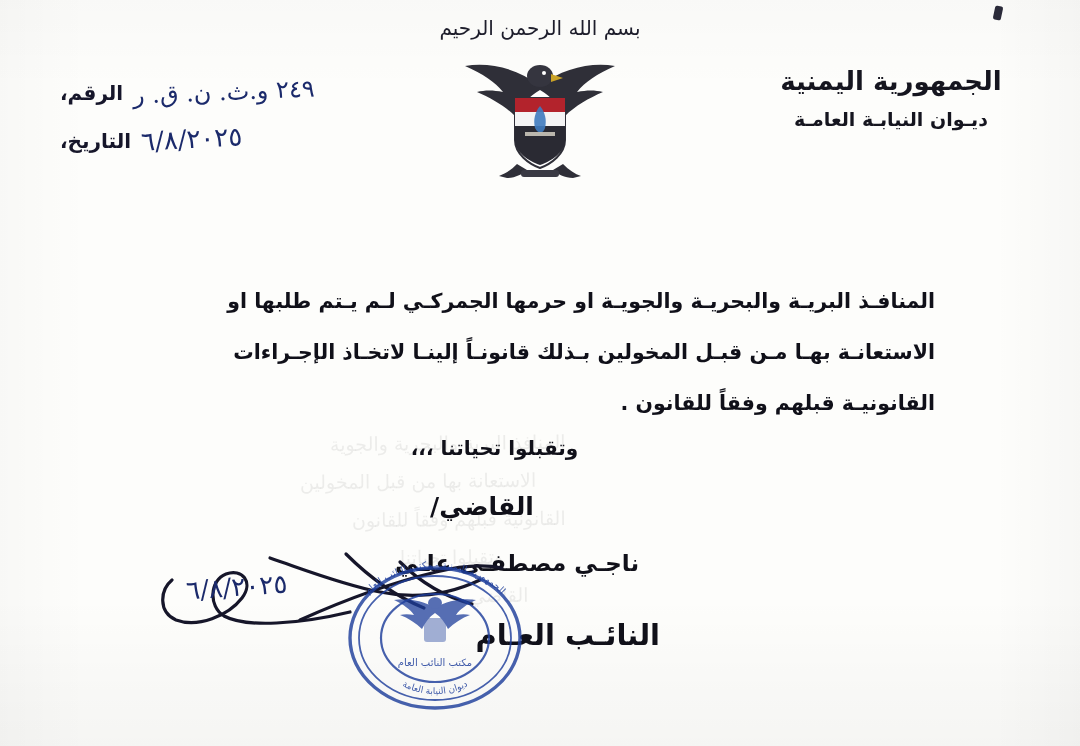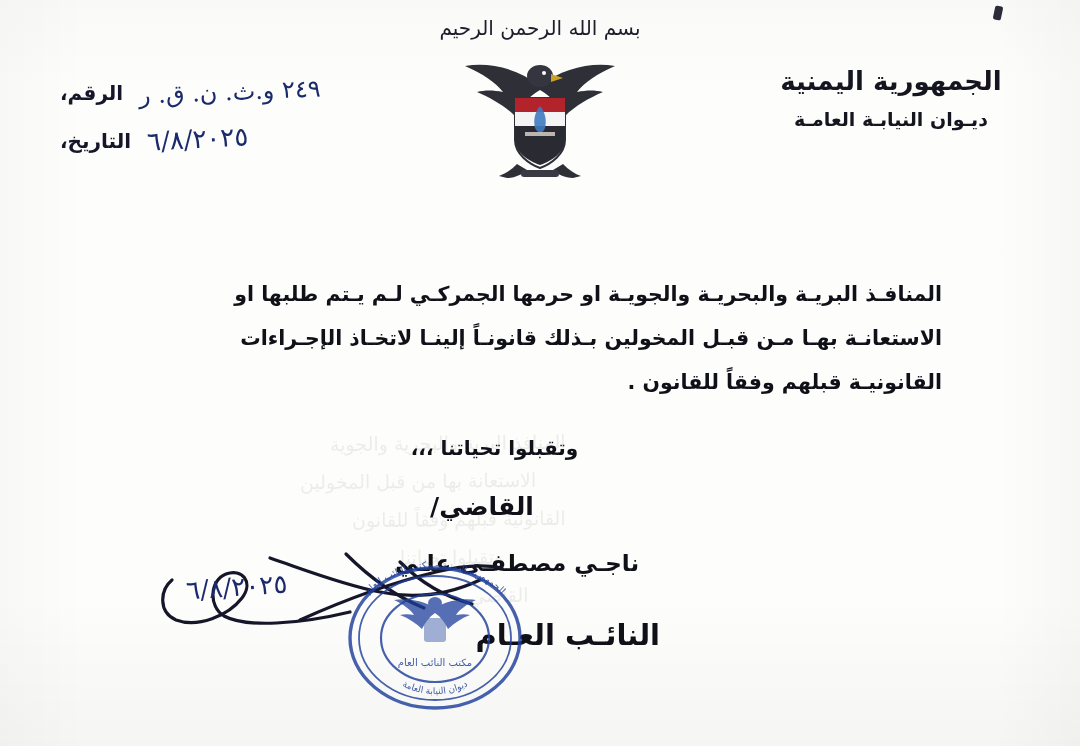--- a/index.html
+++ b/index.html
@@ -121,21 +121,21 @@
     top: 78px;
     left: 60px;
     width: 310px;
     color: #16162a;
   }
   .ref-row {
     display: flex;
     flex-direction: row-reverse;
     align-items: baseline;
     justify-content: flex-start;
-    gap: 16px;
+    gap: 10px;
     margin-bottom: 18px;
   }
   .ref-label {
     font-size: 20px;
     font-weight: bold;
     white-space: nowrap;
   }
   .ref-value {
     font-family: "DejaVu Serif", serif;
     font-size: 24px;
@@ -160,21 +160,21 @@
     left: 152px;
     width: 790px;
     text-align: justify;
     direction: rtl;
     color: #101019;
     font-size: 20.5px;
     font-weight: bold;
     line-height: 2.15;
     letter-spacing: 0.6px;
   }
-  .body-text p { margin: 0; }
+  .body-text p { margin: 7px; }
   .body-text .line {
     display: block;
     white-space: nowrap;
   }
   .line-1 { letter-spacing: 1.1px; }
   .line-2 { letter-spacing: 1.1px; }
   .line-3 { letter-spacing: 0.4px; }
 
   .closing {
     position: absolute;

